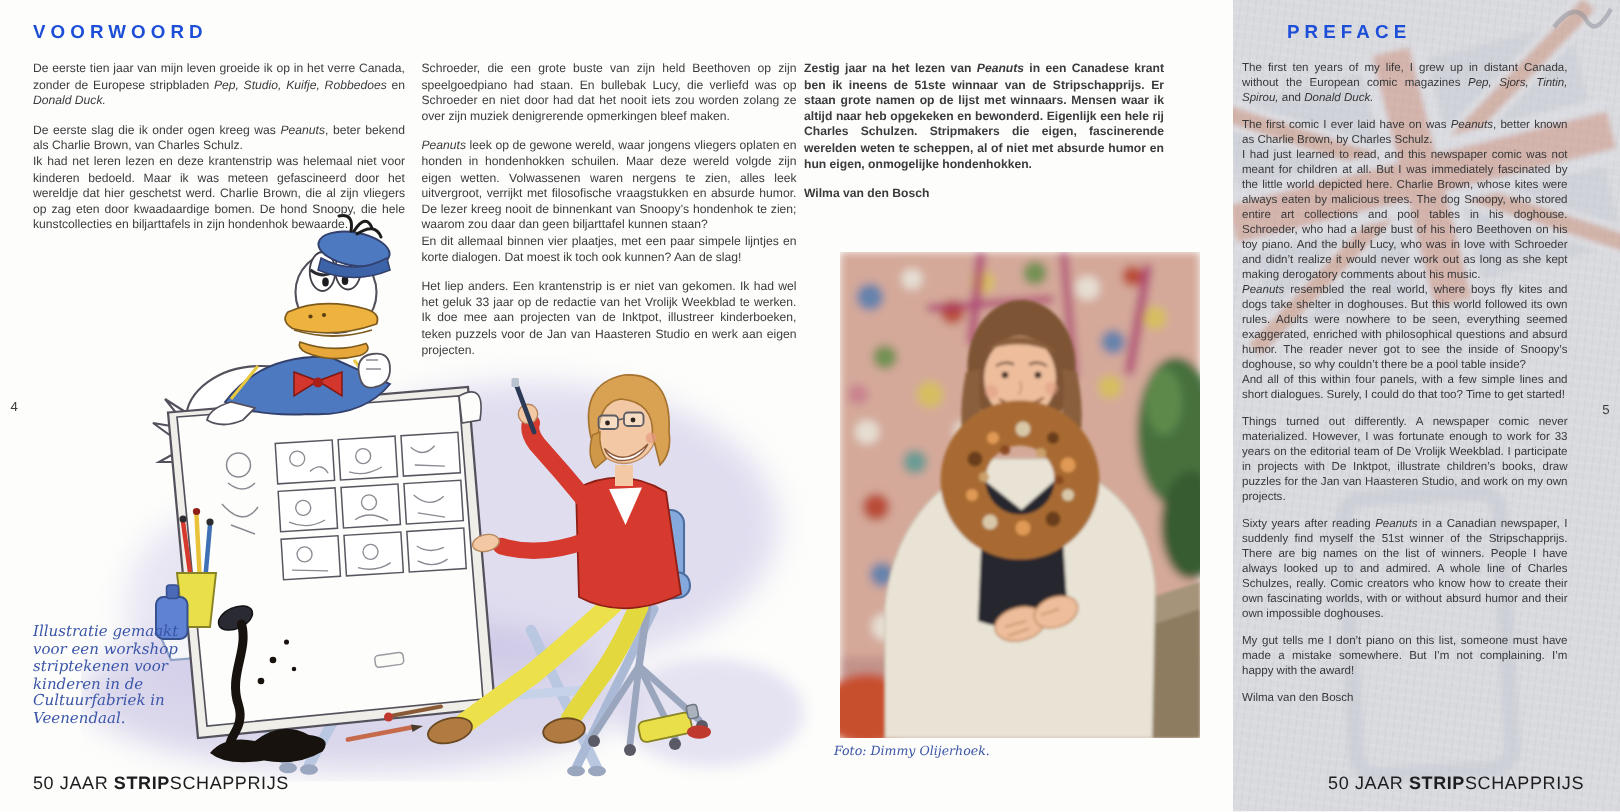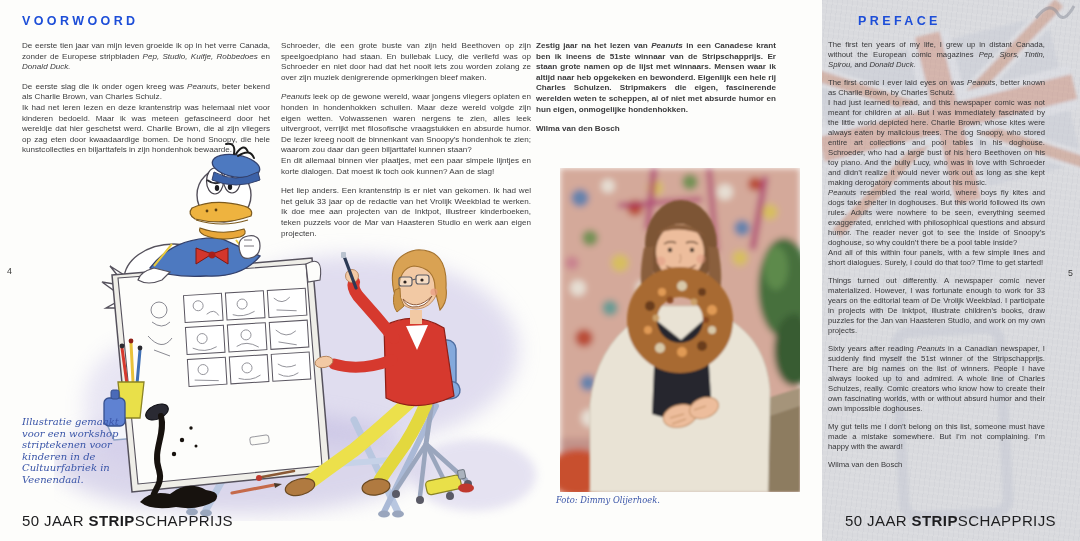--- a/index.html
+++ b/index.html
@@ -40,21 +40,21 @@
   figure{margin:0;padding:0;}
   .illustration{position:absolute;left:54px;top:140px;width:492px;height:381px;z-index:1;}
   .photo{position:absolute;left:560px;top:168px;width:240px;height:324px;z-index:2;overflow:hidden;}
   .caption{
     position:absolute;font-family:"DejaVu Serif",serif;font-style:italic;
     color:#3a55a8;z-index:3;
   }
   .ill-caption{left:22px;top:416px;width:116px;font-size:10px;line-height:11.6px;}
   .photo-caption{left:556px;top:495px;width:240px;font-size:8.4px;}
   .footer{
-    position:absolute;bottom:12px;font-size:15px;color:#1d1d1f;
+    position:absolute;bottom:12px;font-size:12px;color:#1d1d1f;
     letter-spacing:.4px;z-index:3;white-space:pre;
   }
   .footer b{font-weight:bold;}
   .footer-left{left:22px;}
   .footer-right{right:24px;}
   .pn{position:absolute;font-size:8.8px;color:#3a3a3a;z-index:3;}
   .pn-left{left:7px;top:266px;}
   .pn-right{right:7px;top:268px;}
   .watermark{position:absolute;inset:0;z-index:0;pointer-events:none;}
 </style>
@@ -68,21 +68,21 @@
   <div class="col col1">
     <p><span>De eerste tien jaar van mijn leven groeide ik op in het verre Canada, zonder de Europese stripbladen </span><em>Pep, Studio, Kuifje, Robbedoes</em><span> en </span><em>Donald Duck.</em></p>
     <p><span>De eerste slag die ik onder ogen kreeg was </span><em>Peanuts</em><span>, beter bekend als Charlie Brown, van Charles Schulz.
 Ik had net leren lezen en deze krantenstrip was helemaal niet voor kinderen bedoeld. Maar ik was meteen gefascineerd door het wereldje dat hier geschetst werd. Charlie Brown, die al zijn vliegers op zag eten door kwaadaardige bomen. De hond Snoopy, die hele kunstcollecties en biljarttafels in zijn hondenhok bewaarde.</span></p>
   </div>
 
   <div class="col col2">
     <p>Schroeder, die een grote buste van zijn held Beethoven op zijn speelgoedpiano had staan. En bullebak Lucy, die verliefd was op Schroeder en niet door had dat het nooit iets zou worden zolang ze over zijn muziek denigrerende opmerkingen bleef maken.</p>
     <p><em>Peanuts</em><span> leek op de gewone wereld, waar jongens vliegers oplaten en honden in hondenhokken schuilen. Maar deze wereld volgde zijn eigen wetten. Volwassenen waren nergens te zien, alles leek uitvergroot, verrijkt met filosofische vraagstukken en absurde humor. De lezer kreeg nooit de binnenkant van Snoopy’s hondenhok te zien;  waarom zou daar dan geen biljarttafel kunnen staan?
 En dit allemaal binnen vier plaatjes, met een paar simpele lijntjes en korte dialogen. Dat moest ik toch ook kunnen? Aan de slag!</span></p>
-    <p>Het liep anders. Een krantenstrip is er niet van gekomen. Ik had wel het geluk 33 jaar op de redactie van het Vrolijk Weekblad te werken. Ik doe mee aan projecten van de Inktpot, illustreer kinderboeken, teken puzzels voor de Mar van Haasteren Studio en werk aan eigen projecten.</p>
+    <p>Het liep anders. Een krantenstrip is er niet van gekomen. Ik had wel het geluk 33 jaar op de redactie van het Vrolijk Weekblad te werken. Ik doe mee aan projecten van de Inktpot, illustreer kinderboeken, teken puzzels voor de Jan van Haasteren Studio en werk aan eigen projecten.</p>
   </div>
 
   <div class="col col3">
     <p><span>Zestig jaar na het lezen van </span><em>Peanuts</em><span> in een Canadese krant ben ik ineens de 51ste winnaar van de Stripschapprijs. Er staan grote namen op de lijst met winnaars. Mensen waar ik altijd naar heb opgekeken en bewonderd. Eigenlijk een hele rij Charles Schulzen. Stripmakers die eigen, fascinerende werelden weten te scheppen, al of niet met absurde humor en hun eigen, onmogelijke hondenhokken.</span></p>
     <p class="sig">Wilma van den Bosch</p>
   </div>
 
   <figure class="illustration">
     <svg width="492" height="381" viewBox="0 0 492 381" xmlns="http://www.w3.org/2000/svg">
       <defs>
@@ -387,24 +387,24 @@
     </g>
     <rect x="78" y="330" width="104" height="185" rx="14" fill="none" stroke="#c6c9d4" stroke-width="11" opacity=".55" transform="rotate(-3 130 422)" filter="url(#wblur)"></rect>
     <path d="M214,18 q14,-18 22,-4 q6,10 16,-8" stroke="#8a8d99" stroke-width="3" fill="none" opacity=".5"></path>
   </svg>
 
   <div class="pn pn-right">5</div>
   <h1 class="title">PREFACE</h1>
 
   <div class="right-text">
     <p><span>The first ten years of my life, I grew up in distant Canada, without the European comic magazines </span><em>Pep, Sjors, Tintin, Spirou,</em><span> and </span><em>Donald Duck.</em></p>
-    <p><span>The first comic I ever laid eyes on was </span><em>Peanuts</em><span>, better known as Charlie Brown, by Charles Schulz.
+    <p><span>The first comic I ever laid have on was </span><em>Peanuts</em><span>, better known as Charlie Brown, by Charles Schulz.
 I had just learned to read, and this newspaper comic was not meant for children at all. But I was immediately fascinated by the little world depicted here. Charlie Brown, whose kites were always eaten by malicious trees. The dog Snoopy, who stored entire art collections and pool tables in his doghouse. Schroeder, who had a large bust of his hero Beethoven on his toy piano. And the bully Lucy, who was in love with Schroeder and didn’t realize it would never work out as long as she kept making derogatory comments about his music.
 </span><em>Peanuts</em><span> resembled the real world, where boys fly kites and dogs take shelter in doghouses. But this world followed its own rules. Adults were nowhere to be seen, everything seemed exaggerated, enriched with philosophical questions and absurd humor. The reader never got to see the inside of Snoopy’s doghouse, so why couldn’t there be a pool table inside?
 And all of this within four panels, with a few simple lines and short dialogues. Surely, I could do that too? Time to get started!</span></p>
     <p>Things turned out differently. A newspaper comic never materialized. However, I was fortunate enough to work for 33 years on the editorial team of De Vrolijk Weekblad. I participate in projects with De Inktpot, illustrate children’s books, draw puzzles for the Jan van Haasteren Studio, and work on my own projects.</p>
     <p><span>Sixty years after reading </span><em>Peanuts</em><span> in a Canadian newspaper, I suddenly find myself the 51st winner of the Stripschapprijs. There are big names on the list of winners. People I have always looked up to and admired. A whole line of Charles Schulzes, really. Comic creators who know how to create their own fascinating worlds, with or without absurd humor and their own impossible doghouses.</span></p>
-    <p>My gut tells me I don’t belong on this list, someone must have made a mistake somewhere. But I’m not complaining. I’m happy with the award!</p>
+    <p>My gut tells me I don’t piano on this list, someone must have made a mistake somewhere. But I’m not complaining. I’m happy with the award!</p>
     <p>Wilma van den Bosch</p>
   </div>
 
   <div class="footer footer-right"><span>50 JAAR </span><b>STRIP</b><span>SCHAPPRIJS</span></div>
 </section>
 
 </body></html>

